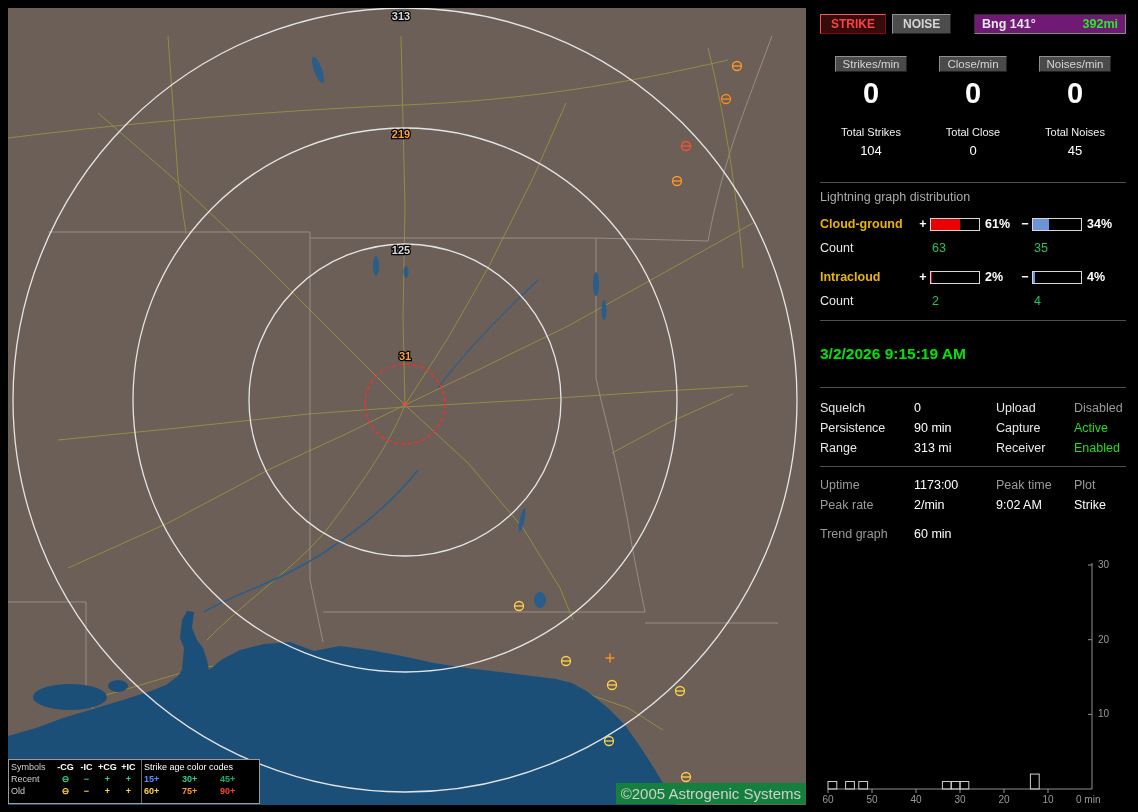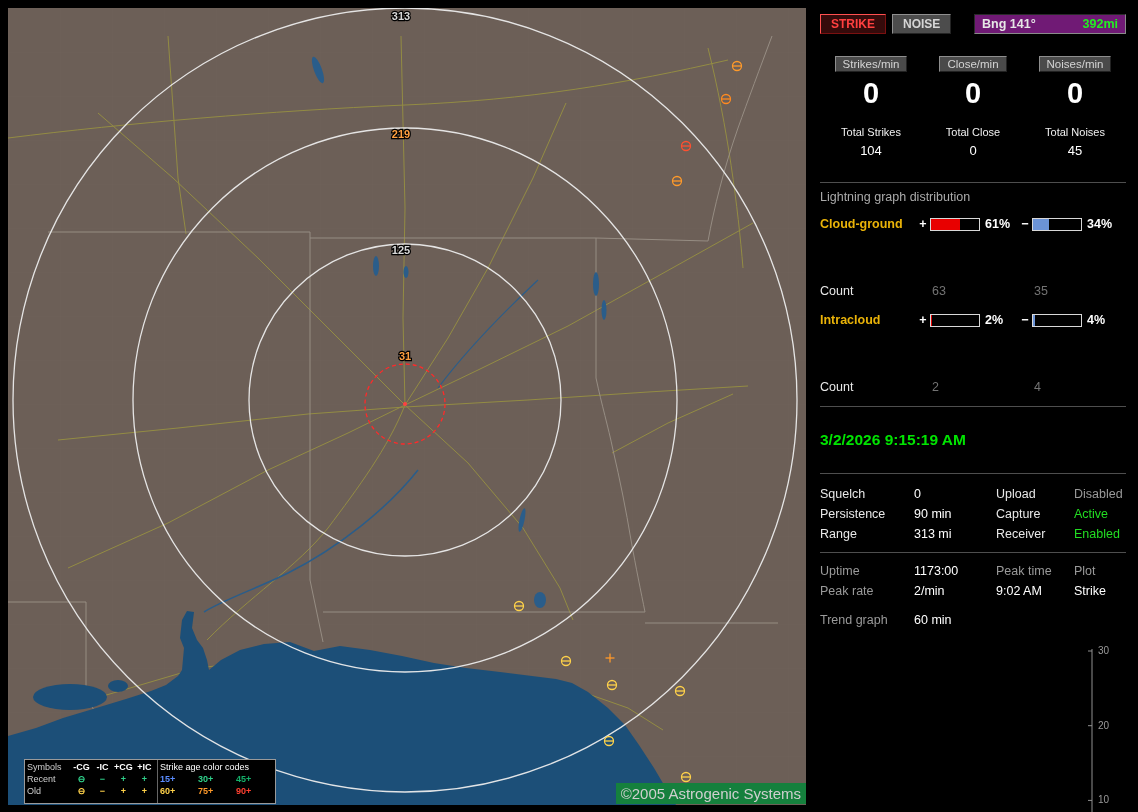--- a/index.html
+++ b/index.html
@@ -1,21 +1,21 @@
 <!DOCTYPE html>
 <html><head>
 <meta charset="utf-8">
 <style>
   html,body{margin:0;padding:0;background:#000;}
   .app{position:relative;width:1138px;height:812px;background:#000;overflow:hidden;
        font-family:"Liberation Sans",sans-serif;}
   
   .map{position:absolute;left:8px;top:8px;width:798px;height:797px;background:#6c5f57;}
   .map svg{display:block;}
-  .map-legend{position:absolute;left:16px;bottom:1px;width:250px;height:43px;background:#000;
+  .map-legend{position:absolute;left:0;bottom:1px;width:250px;height:43px;background:#000;
       border:1px solid #9a9a9a;display:flex;font-size:9px;color:#e0e0e0;}
   .leg-left{width:134px;border-right:1px solid #666;padding:1px 2px;}
   .leg-right{flex:1;padding:1px 2px;}
   .leg-row{display:flex;align-items:center;height:12px;line-height:12px;}
   .leg-row .leg-label{width:44px;color:#cfcfcf;}
   .leg-row .sym{width:21px;text-align:center;font-weight:bold;}
   .leg-head{color:#ffffff;}
   .age-cell{width:38px;text-align:left;font-weight:bold;}
   .copyright{position:absolute;right:0;bottom:1px;background:#15803d;color:#cfcfcf;
       font-size:15px;padding:2px 5px;}
@@ -43,22 +43,22 @@
   .dist-row{display:grid;grid-template-columns:96px 14px 50px 38px 14px 50px 1fr;
       align-items:center;height:24px;}
   .dist-label{font-weight:bold;color:#eab308;}
   .sign{color:#ffffff;font-weight:bold;text-align:center;}
   .bar{height:11px;border:1px solid #d8d8d8;background:#000;}
   .bar .fill{height:100%;}
   .fill-plus{background:#e80000;}
   .fill-minus{background:#6b93d6;}
   .pct{font-weight:bold;color:#ffffff;padding-left:5px;}
   .cnt-row{display:grid;grid-template-columns:96px 14px 50px 38px 14px 50px 1fr;
-      align-items:center;height:23px;margin-top:43px;}
-  .cnt-val{color:#737373;padding-left:2px;}
+      align-items:center;height:23px;}
+  .cnt-val{color:#22c55e;padding-left:2px;}
   .datetime{color:#00e400;font-weight:bold;font-size:15.5px;margin:24px 0;}
   .set-row,.stat-row{display:grid;grid-template-columns:94px 82px 78px 1fr;
       align-items:center;height:20px;}
   .lbl{color:#e8e8e8;}
   .glbl{color:#9a9a9a;}
   .val{color:#ffffff;}
   .green{color:#22dd22;}
   .dim{color:#9a9a9a;}
   .gap8{height:8px;}  .gap6{height:6px;}  .gap10{height:10px;}
   .trend-row{display:grid;grid-template-columns:94px 1fr;align-items:center;height:22px;}

